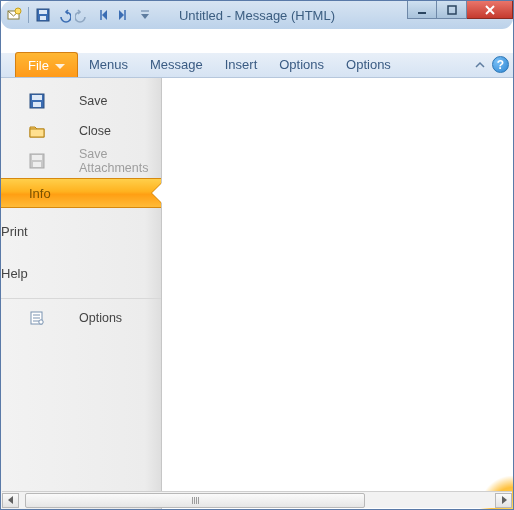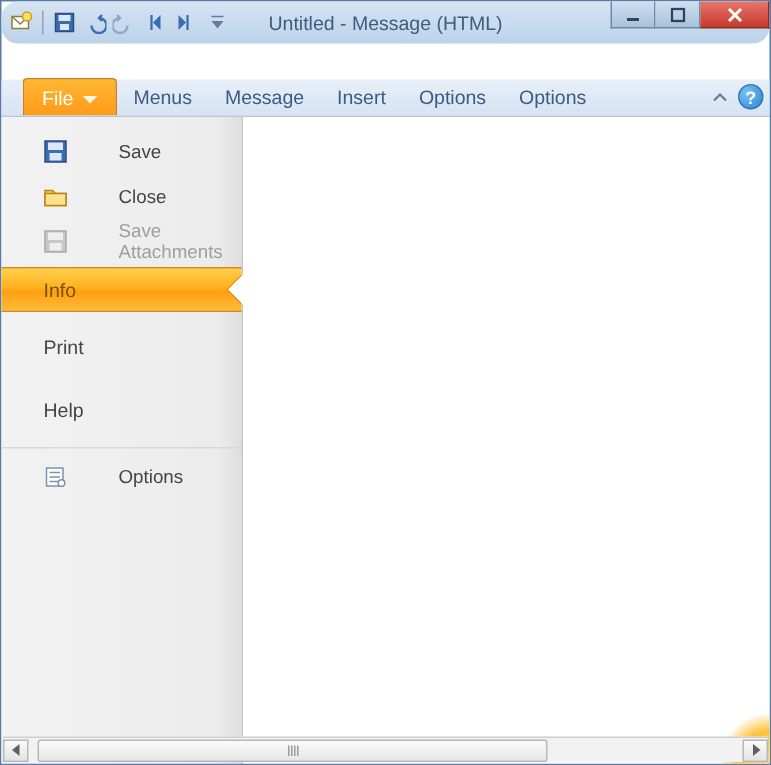--- a/index.html
+++ b/index.html
@@ -31,21 +31,21 @@
 
   
   .backstage { flex:1; display:flex; position:relative; }
   .bs-left { width:161px; background:linear-gradient(to right, #f2f2f2 0%, #ececec 90%, #dedede 100%); border-right:1px solid #c6c6c6; padding-top:8px; }
   .bs-right { flex:1; background:#fff; position:relative; }
   .bs-item { height:30px; display:flex; align-items:center; padding-left:28px; position:relative; color:#444; }
   .bs-item .icon { position:absolute; left:28px; width:16px; height:16px; }
   .bs-item.withicon { padding-left:78px; }
   .bs-item.disabled { color:#9e9e9e; }
   .bs-sep { height:1px; background:#d8d8d8; margin:4px 0; }
-  .bs-bigitem { height:42px; display:flex; align-items:center; padding-left:28px; color:#444; font-size:13px; }
+  .bs-bigitem { height:42px; display:flex; align-items:center; color:#444; font-size:13px; }
   .bs-selected { position:relative; height:30px; display:flex; align-items:center; padding-left:28px; font-size:13px;
     background:linear-gradient(#ffcf4b 0%, #ffb21f 45%, #ff9f13 55%, #ffbb38 100%);
     border-top:1px solid #d6890f; border-bottom:1px solid #d6890f; color:#7a5200; margin-top:2px; margin-bottom:2px; }
   .bs-selected::after {
     content:""; position:absolute; right:-1px; top:50%; transform:translateY(-50%);
     width:0; height:0; border-top:10px solid transparent; border-bottom:10px solid transparent; border-right:10px solid #fff;
     filter: drop-shadow(-1px 0 0 #d6890f);
   }
 
   

